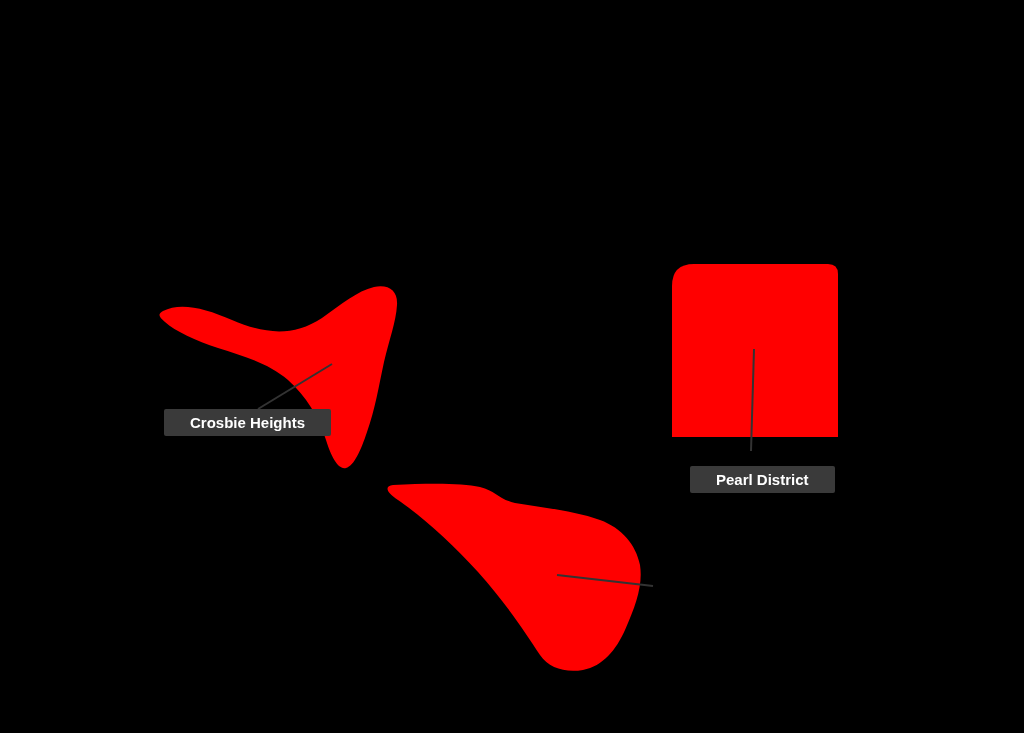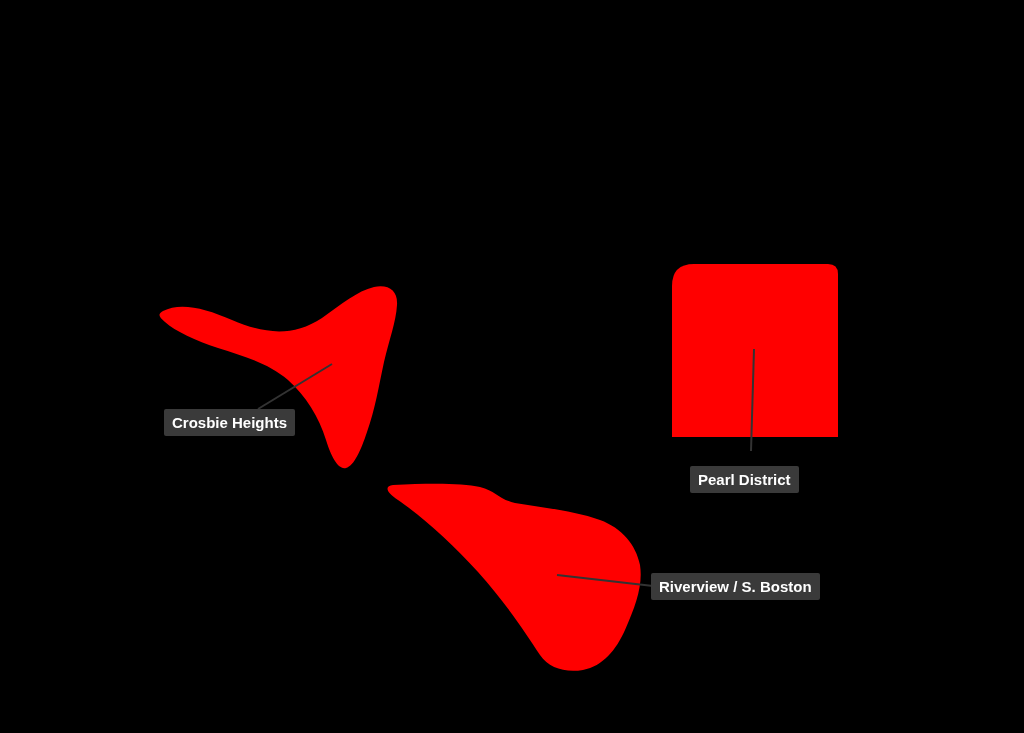--- a/index.html
+++ b/index.html
@@ -28,21 +28,21 @@
     stroke-width: 2;
     fill: none;
   }
   .map-label {
     position: absolute;
     background: #3a3a3a;
     color: #ffffff;
     font-weight: bold;
     font-size: 15px;
     line-height: 17px;
-    padding: 5px 8px;
+    padding: 5px 26px;
     border-radius: 2px;
     white-space: nowrap;
     cursor: default;
   }
 </style>
 </head>
 <body>
 
 <div class="stage">
 
@@ -85,17 +85,14 @@
   </svg>
 
   <div class="map-label" style="left:164px; top:409px;">
     <span>Crosbie Heights</span>
   </div>
 
   <div class="map-label" style="left:690px; top:450px;margin-top:16px;">
     <span>Pearl District</span>
   </div>
 
-  <div class="map-label" style="left:651px; top:573px;">
-    <span>Riverview / S. Boston</span>
-  </div>
 
 </div>
 
 </body></html>

